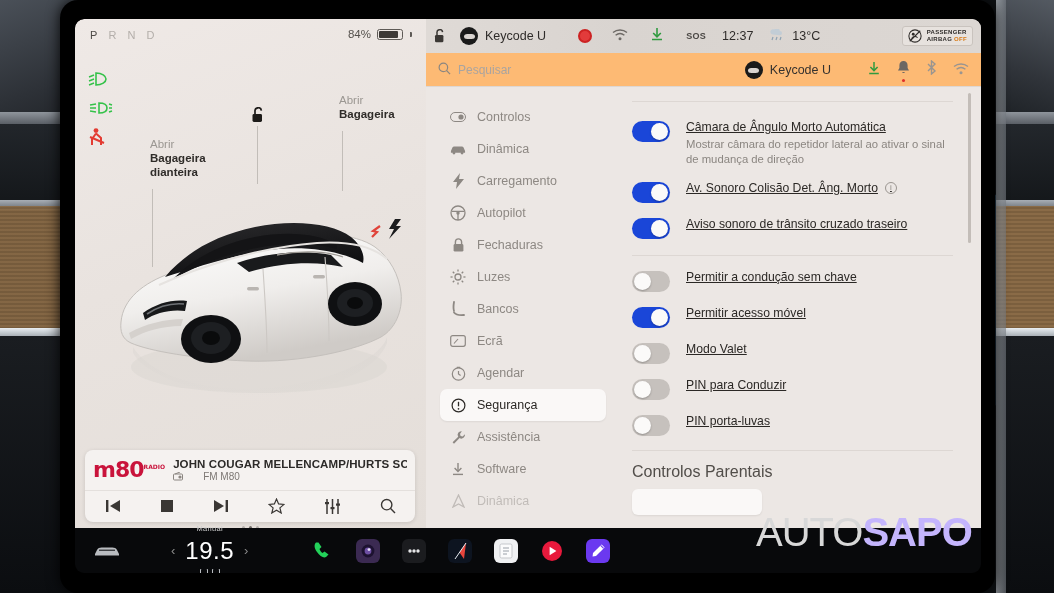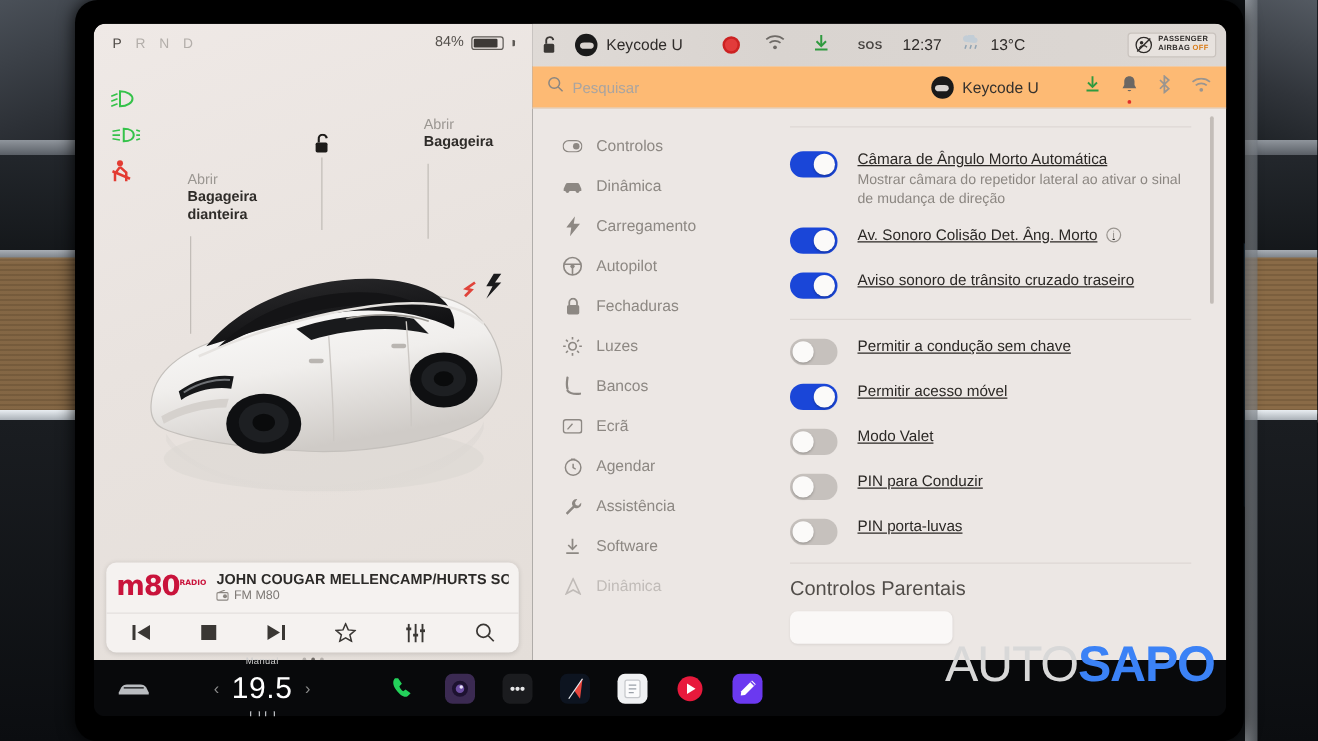--- a/index.html
+++ b/index.html
@@ -97,21 +97,21 @@
   .media {
     position:absolute; left:10px; top:431px; width:330px; height:72px;
     background:#f5f2f0; border-radius:8px; box-shadow:0 1px 4px rgba(0,0,0,.13);
     overflow:hidden;
   }
   .media-top { display:flex; align-items:center; height:40px; padding:0 8px; gap:8px; }
   .m80 { font-size:22px; font-weight:700; color:#c9133b; letter-spacing:-1px; font-family:"DejaVu Sans", sans-serif; line-height:1; }
   .m80 sup { font-size:6px; vertical-align:super; color:#c9133b; letter-spacing:0; }
   .m-meta { flex:1; min-width:0; }
   .m-title { font-size:11.5px; color:#2c2a28; font-weight:600; white-space:nowrap; overflow:hidden; letter-spacing:.1px; }
-  .m-sub { font-size:10px; color:#7d7874; display:flex; align-items:center; gap:4px; margin-top:1px;}
+  .m-sub { font-size:10px; color:#7d7874; display:flex; align-items:center; gap:20px; margin-top:1px;}
   .media-ctrls { display:flex; align-items:center; justify-content:space-around;
      height:31px; border-top:1px solid #e4e0dd; color:#3a3734; }
   .media-ctrls span { display:flex; align-items:center; cursor:pointer; }
   .dots { position:absolute; left:0; right:0; bottom:-10px; display:flex; justify-content:center; gap:4px; }
   .dots i { width:3px; height:3px; border-radius:50%; background:#b3aeaa; display:block; }
   .dots i.on { background:#6f6a66; }
 
   
   .settings {
     position:absolute; left:351px; top:0; width:555px; height:509px;
@@ -190,21 +190,21 @@
   .seats { position:absolute; left:50%; transform:translateX(-50%); bottom:-12px;
      display:flex; gap:3px; }
   .apps { display:flex; align-items:center; gap:22px; margin-left:62px; }
   .appic { width:24px; height:24px; border-radius:6px; display:flex; align-items:center; justify-content:center; }
 
   .watermark {
     position:absolute; left:756px; top:512px; font-size:40px; letter-spacing:-1px;
     font-family:"Liberation Sans", sans-serif; line-height:1; pointer-events:none;
   }
   .watermark .w1 { color:#d8d8d8; font-weight:300; }
-  .watermark .w2 { color:#3b82f6; font-weight:700; }
+  .watermark .w2 { color:#c4b5fd; font-weight:700; }
 </style>
 </head>
 <body>
 
 <div id="root">
 
   <div class="backdrop">
     <div class="bd-left-panelA"></div>
       <div class="bd-left-shelf"></div>
     <div class="bd-left-dark"></div>
@@ -634,20 +634,30 @@
             <span class="ni-ic">
                 <svg width="15" height="15" viewBox="0 0 15 15">
                   <circle cx="7.5" cy="8" r="6.2" fill="none" stroke="currentColor" stroke-width="1.2"></circle>
                   <path d="M7.5 5 V8 L9.6 9.4" stroke="currentColor" stroke-width="1.2" fill="none"></path>
                   <path d="M5.8 1.4 H9.2" stroke="currentColor" stroke-width="1.3"></path>
                 </svg>
               </span>
             <span>Agendar</span>
           </div>
 
+          <div class="navitem active">
+            <span class="ni-ic">
+                <svg width="15" height="15" viewBox="0 0 15 15">
+                  <circle cx="7.5" cy="7.5" r="6.4" fill="none" stroke="currentColor" stroke-width="1.2"></circle>
+                  <path d="M7.5 3.8 V8.3" stroke="currentColor" stroke-width="1.3"></path>
+                  <circle cx="7.5" cy="10.8" r="0.85" fill="currentColor"></circle>
+                </svg>
+              </span>
+            <span>Segurança</span>
+          </div>
 
           <div class="navitem">
             <span class="ni-ic">
                 <svg width="15" height="15" viewBox="0 0 15 15">
                   <path d="M10.8 1.2 a3.6 3.6 0 0 0 -3.6 5.5 L1.6 12.3 l1.4 1.4 l5.6 -5.6 a3.6 3.6 0 0 0 5.3 -3.9 l-2.3 2.3 l-2 -0.6 l-0.6 -2 Z" fill="currentColor"></path>
                 </svg>
               </span>
             <span>Assistência</span>
           </div>
 

